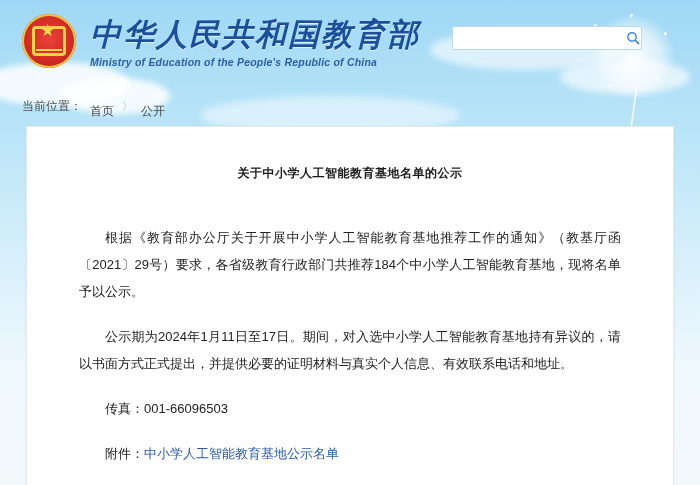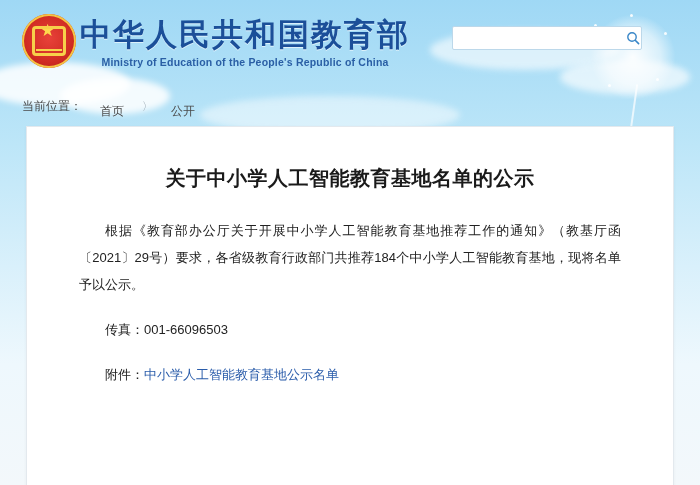--- a/index.html
+++ b/index.html
@@ -90,37 +90,36 @@
     font-size: 17px;
     line-height: 17px;
   }
   .emblem .bars {
     position: absolute;
     left: 14px; bottom: 11px;
     width: 26px; height: 8px;
     background: repeating-linear-gradient(to bottom, #f7d14a 0 2px, transparent 2px 4px);
   }
 
-  .titles { margin-left: 4px; padding-top: 4px; }
+  .titles { margin-left: 14px; padding-top: 4px; font-style: italic; }
   .site-title {
     font-family: "DejaVu Sans", "Liberation Sans", sans-serif;
     font-size: 31px;
     font-weight: bold;
     color: #1b4f99;
     letter-spacing: 2px;
     line-height: 36px;
     text-shadow: 0 1px 0 rgba(255,255,255,.6);
   }
   .site-sub {
     font-size: 10.5px;
     color: #2a5fa5;
     letter-spacing: .2px;
     margin-top: 4px;
     font-weight: bold;
-    text-align: center;
   }
 
   
   .search-box {
     position: absolute;
     right: 58px; top: 26px;
     width: 190px; height: 24px;
     background: #fff;
     border: 1px solid #bcd8ea;
     border-radius: 2px;
@@ -150,43 +149,43 @@
   
   .breadcrumb {
     position: relative;
     margin-top: 12px;
     height: 28px;
     padding-left: 22px;
     font-size: 12px;
     color: #4a4a4a;
     display: flex;
     align-items: center;
-    gap: 18px;
+    gap: 8px;
   }
   .breadcrumb .crumb-link { color: #4a4a4a; text-decoration: none; margin-top: 10px; }
   .breadcrumb .sep { color: #9aa8b2; font-size: 11px; }
 
   
   .card {
     position: relative;
     margin: 6px auto 0;
     width: 648px;
     min-height: 368px;
     background: #ffffff;
     border: 1px solid #e3e9ee;
     box-shadow: 0 1px 3px rgba(0,0,0,.05);
     padding: 30px 52px 24px;
   }
   .doc-title {
     text-align: center;
-    font-size: 20px;
+    font-size: 12px;
     font-weight: bold;
     color: #1a1a1a;
     letter-spacing: .5px;
-    margin: 8px 0 25px;
+    margin: 8px 0 42px;
     font-family: Liberation Sans, sans-serif;
   }
   .para {
     font-size: 13px;
     line-height: 27px;
     color: #222;
     text-indent: 2em;
     margin: 0 0 18px;
     text-align: justify;
   }
@@ -247,19 +246,20 @@
   <span>当前位置：</span>
   <a class="crumb-link" href="#">首页</a>
   <span class="sep">〉</span>
   <a class="crumb-link" href="#">公开</a>
 </div>
 
 <div class="card">
   <h1 class="doc-title">关于中小学人工智能教育基地名单的公示</h1>
 
   <p class="para">根据《教育部办公厅关于开展中小学人工智能教育基地推荐工作的通知》（教基厅函〔2021〕29号）要求，各省级教育行政部门共推荐184个中小学人工智能教育基地，现将名单予以公示。</p>
+  <p class="para">公示期为2024年1月11日至17日。期间，对入选中小学人工智能教育基地持有异议的，请以书面方式正式提出，并提供必要的证明材料与真实个人信息、有效联系电话和地址。</p>
   <p class="para">传真：001-66096503</p>
 
   <p class="attach-line">
     <span>附件：</span><a class="attach-link" href="#">中小学人工智能教育基地公示名单</a>
   </p>
 
 </div>
 
 </body></html>

